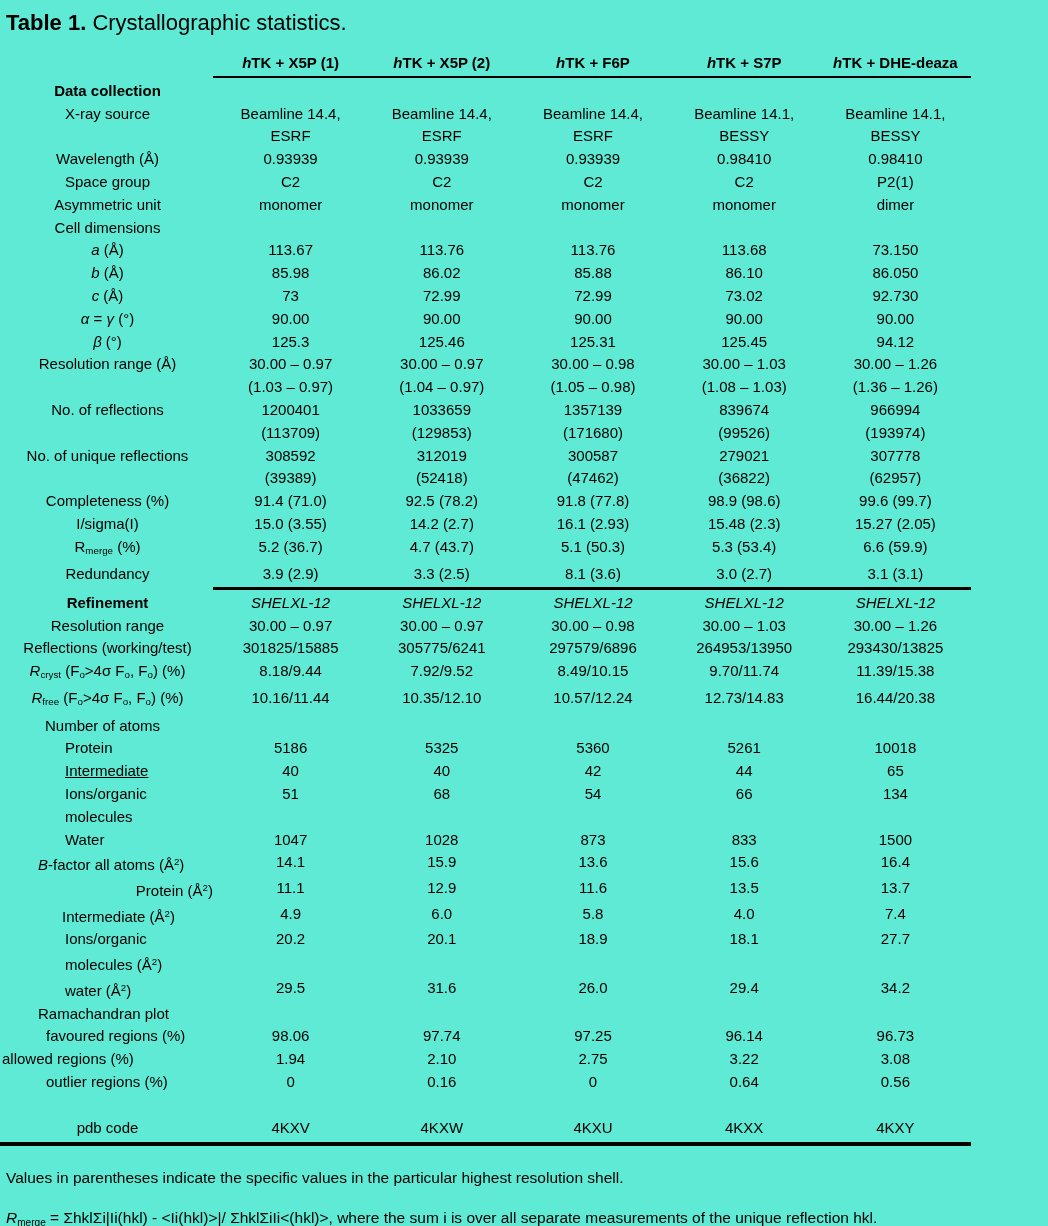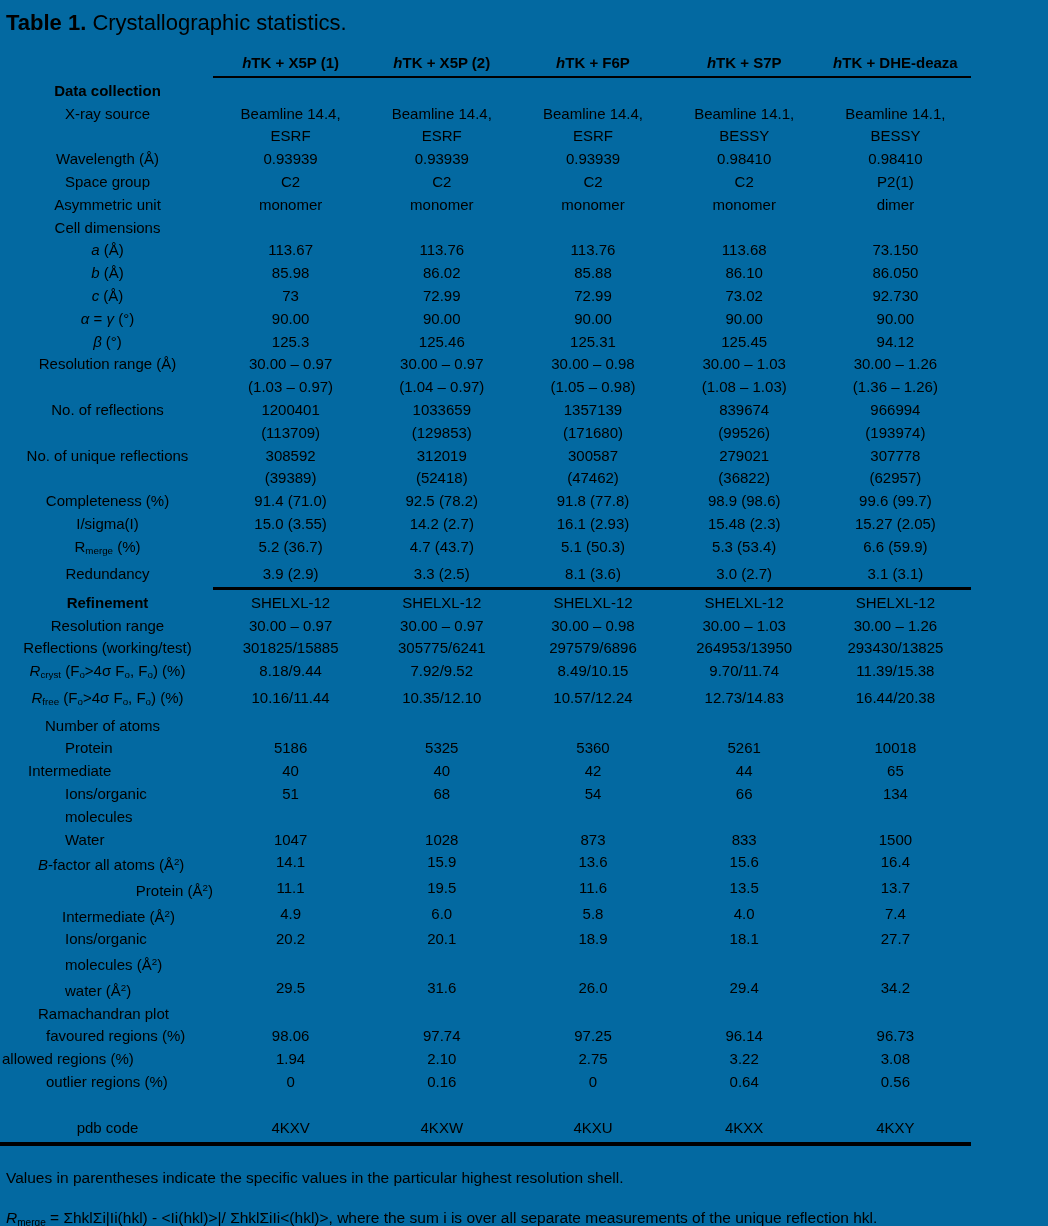--- a/index.html
+++ b/index.html
@@ -6,21 +6,21 @@
     margin: 0;
     padding: 0;
     background: #ffffff;
     color: #000000;
     font-family: "Liberation Sans", "DejaVu Sans", sans-serif;
   }
   #page {
     position: relative;
     width: 1048px;
     height: 1226px;
-    background: #0369a1;
+    background: #5eead4;
     overflow: hidden;
   }
   #table-title {
     font-size: 22px;
     padding: 10px 0 0 6px;
     line-height: 26px;
   }
   .sg-b  { font-weight: bold; }
   .sg-i  { font-style: italic; }
   .sg-bi { font-weight: bold; font-style: italic; }
@@ -44,21 +44,21 @@
     white-space: pre-line;
     padding: 0 2px;
     box-sizing: border-box;
   }
   .lbl.left { text-align: left; }
   .cell {
     text-align: center;
     white-space: pre-line;
     padding: 0 2px;
   }
-  .cell.italic { }
+  .cell.italic { font-style: italic; }
   .rule-values {
     height: 0;
     border-top: 2px solid #000;
     margin-left: 213px;
     margin-top: 1px;
     margin-bottom: 2px;
   }
   .rule-values.thick { border-top-width: 3px; }
   .rule-full {
     height: 0;
@@ -308,21 +308,21 @@
         </div>
         <div class="trow">
           <div class="lbl left" style="padding-left: 65px;">Protein</div>
           <div class="cell">5186</div>
           <div class="cell">5325</div>
           <div class="cell">5360</div>
           <div class="cell">5261</div>
           <div class="cell">10018</div>
         </div>
         <div class="trow">
-          <div class="lbl left" style="padding-left: 28px;">Intermediate</div>
+          <div class="lbl left" style="padding-left: 65px; text-decoration: underline;">Intermediate</div>
           <div class="cell">40</div>
           <div class="cell">40</div>
           <div class="cell">42</div>
           <div class="cell">44</div>
           <div class="cell">65</div>
         </div>
         <div class="trow">
           <div class="lbl left" style="padding-left: 65px;">Ions/organic
 molecules</div>
           <div class="cell">51</div>
@@ -343,21 +343,21 @@
           <div class="lbl left" style="padding-left: 38px;"><span class="sg-i">B</span>-factor all atoms (Å<span class="sg-sup">2</span>)</div>
           <div class="cell">14.1</div>
           <div class="cell">15.9</div>
           <div class="cell">13.6</div>
           <div class="cell">15.6</div>
           <div class="cell">16.4</div>
         </div>
         <div class="trow">
           <div class="lbl left" style="padding-left: 65px; text-align: right;">Protein (Å<span class="sg-sup">2</span>)</div>
           <div class="cell">11.1</div>
-          <div class="cell">19.5</div>
+          <div class="cell">12.9</div>
           <div class="cell">11.6</div>
           <div class="cell">13.5</div>
           <div class="cell">13.7</div>
         </div>
         <div class="trow">
           <div class="lbl left" style="padding-left: 62px;">Intermediate (Å<span class="sg-sup">2</span>)</div>
           <div class="cell">4.9</div>
           <div class="cell">6.0</div>
           <div class="cell">5.8</div>
           <div class="cell">4.0</div>

